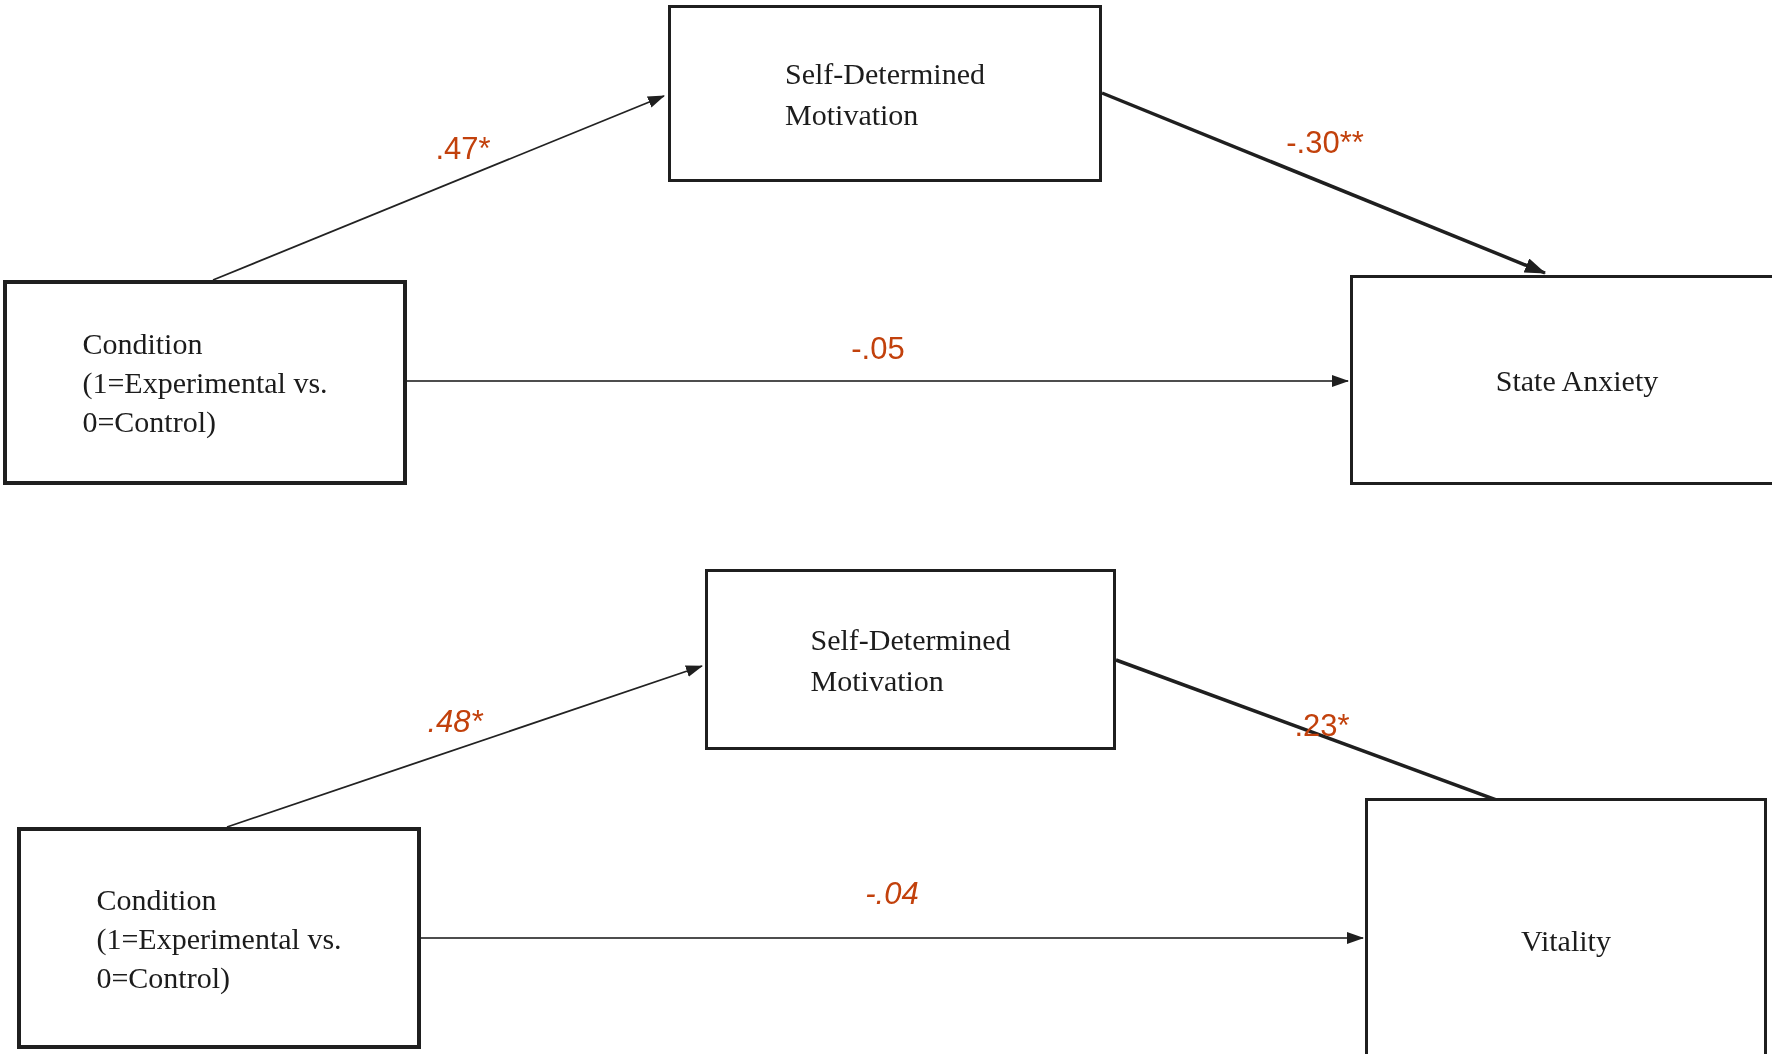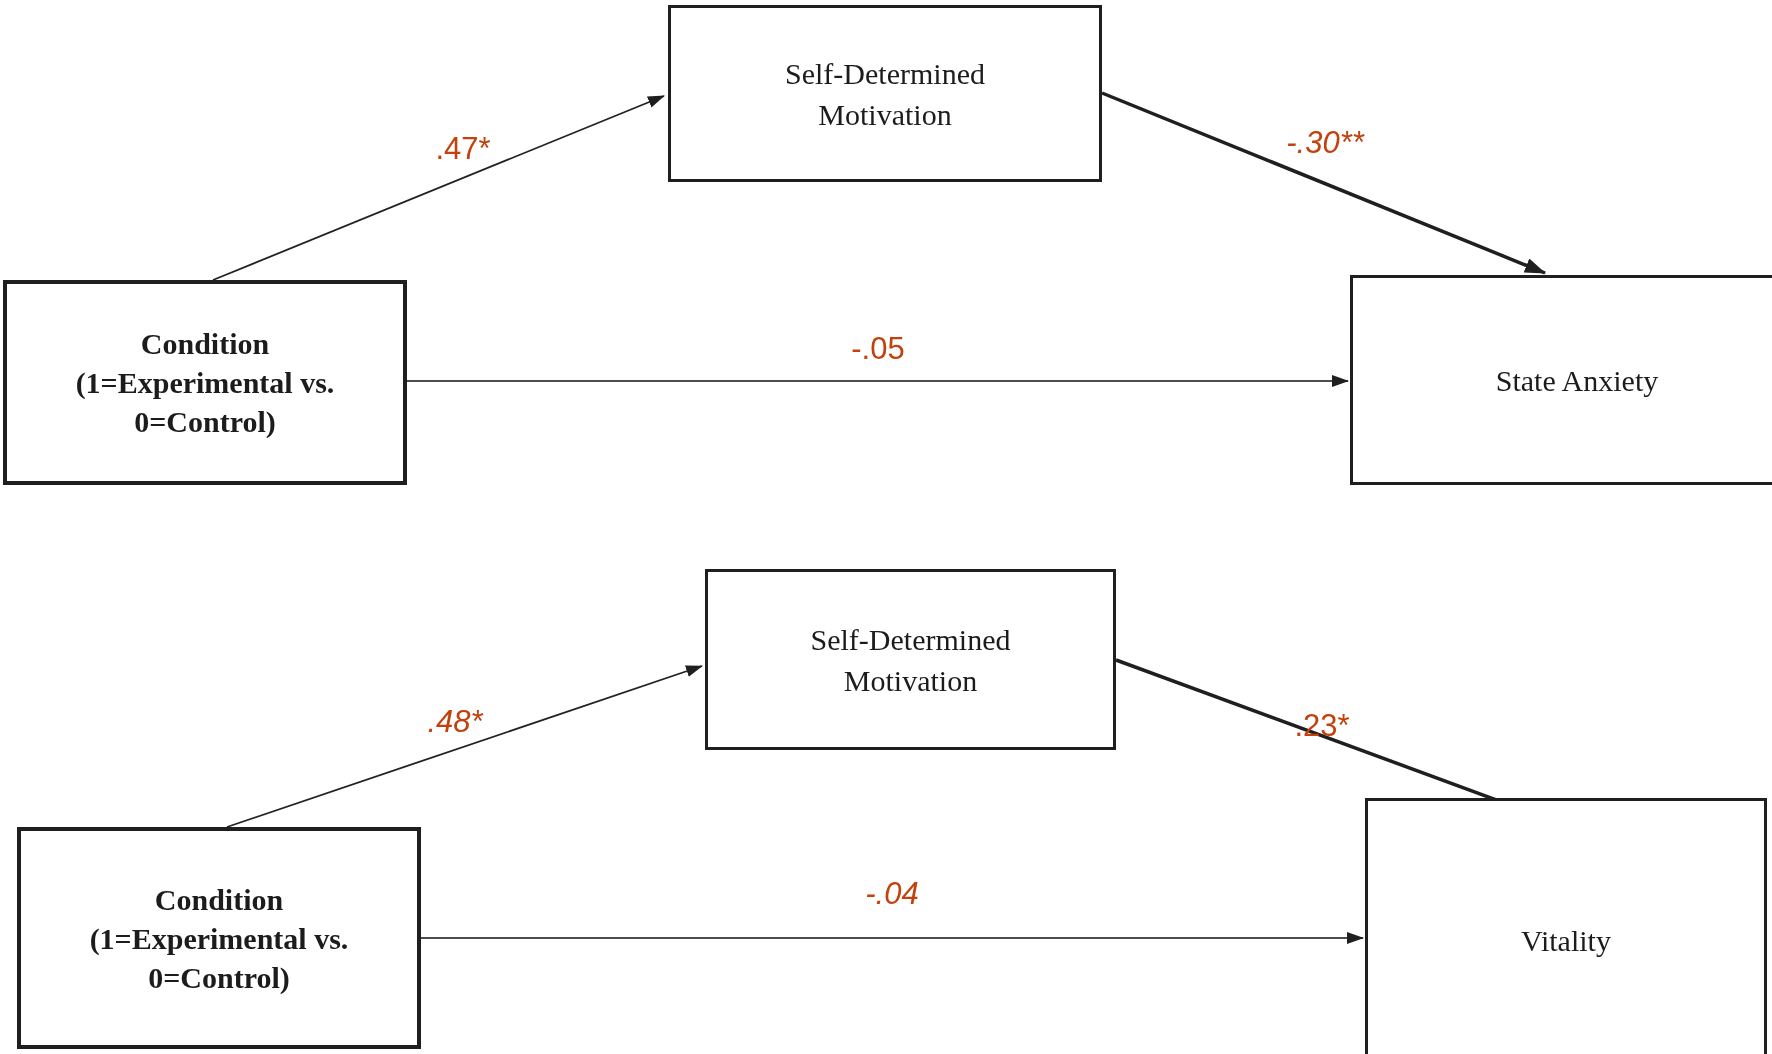--- a/index.html
+++ b/index.html
@@ -25,24 +25,24 @@
   }
   .box {
     position: absolute;
     background: #ffffff;
     border: 3px solid #1f1f1f;
     display: flex;
     align-items: center;
     justify-content: center;
     box-sizing: border-box;
   }
-  .box.heavy { border-width: 4px; font-weight: bold; }
+  .box.heavy { border-width: 4px; }
   .box-label {
     white-space: pre-line;
-    text-align: center;
+    text-align: left;
     font-size: 30px;
     line-height: 39px;
     color: #1c1c1c;
   }
   .mediator .box-label { line-height: 41px; }
   .coef {
     position: absolute;
     transform: translate(-50%, -50%);
     font-family: "Liberation Sans", "DejaVu Sans", sans-serif;
     font-size: 31px;
@@ -51,21 +51,21 @@
   }
   
   #condition-box-top   { left: 3px;    top: 280px; width: 404px; height: 205px; }
   #mediator-box-top    { left: 668px;  top: 5px;   width: 434px; height: 177px; }
   #state-anxiety-box   { left: 1350px; top: 275px; width: 454px; height: 210px; }
   #condition-box-bottom{ left: 17px;   top: 827px; width: 404px; height: 222px; }
   #mediator-box-bottom { left: 705px;  top: 569px; width: 411px; height: 181px; }
   #vitality-box        { left: 1365px; top: 798px; width: 402px; height: 284px; }
   
   #coef-a-top    { left: 463px;  top: 149px; }
-  #coef-b-top    { left: 1325px; top: 143px; font-style: italic; }
+  #coef-b-top    { left: 1325px; top: 143px; }
   #coef-c-top    { left: 878px;  top: 349px; }
   #coef-a-bottom { left: 455px;  top: 722px; font-style: italic; }
   #coef-b-bottom { left: 1322px; top: 726px; }
   #coef-c-bottom { left: 892px;  top: 894px; font-style: italic; }
 </style>
 </head>
 <body>
 
 <div class="canvas">
 

